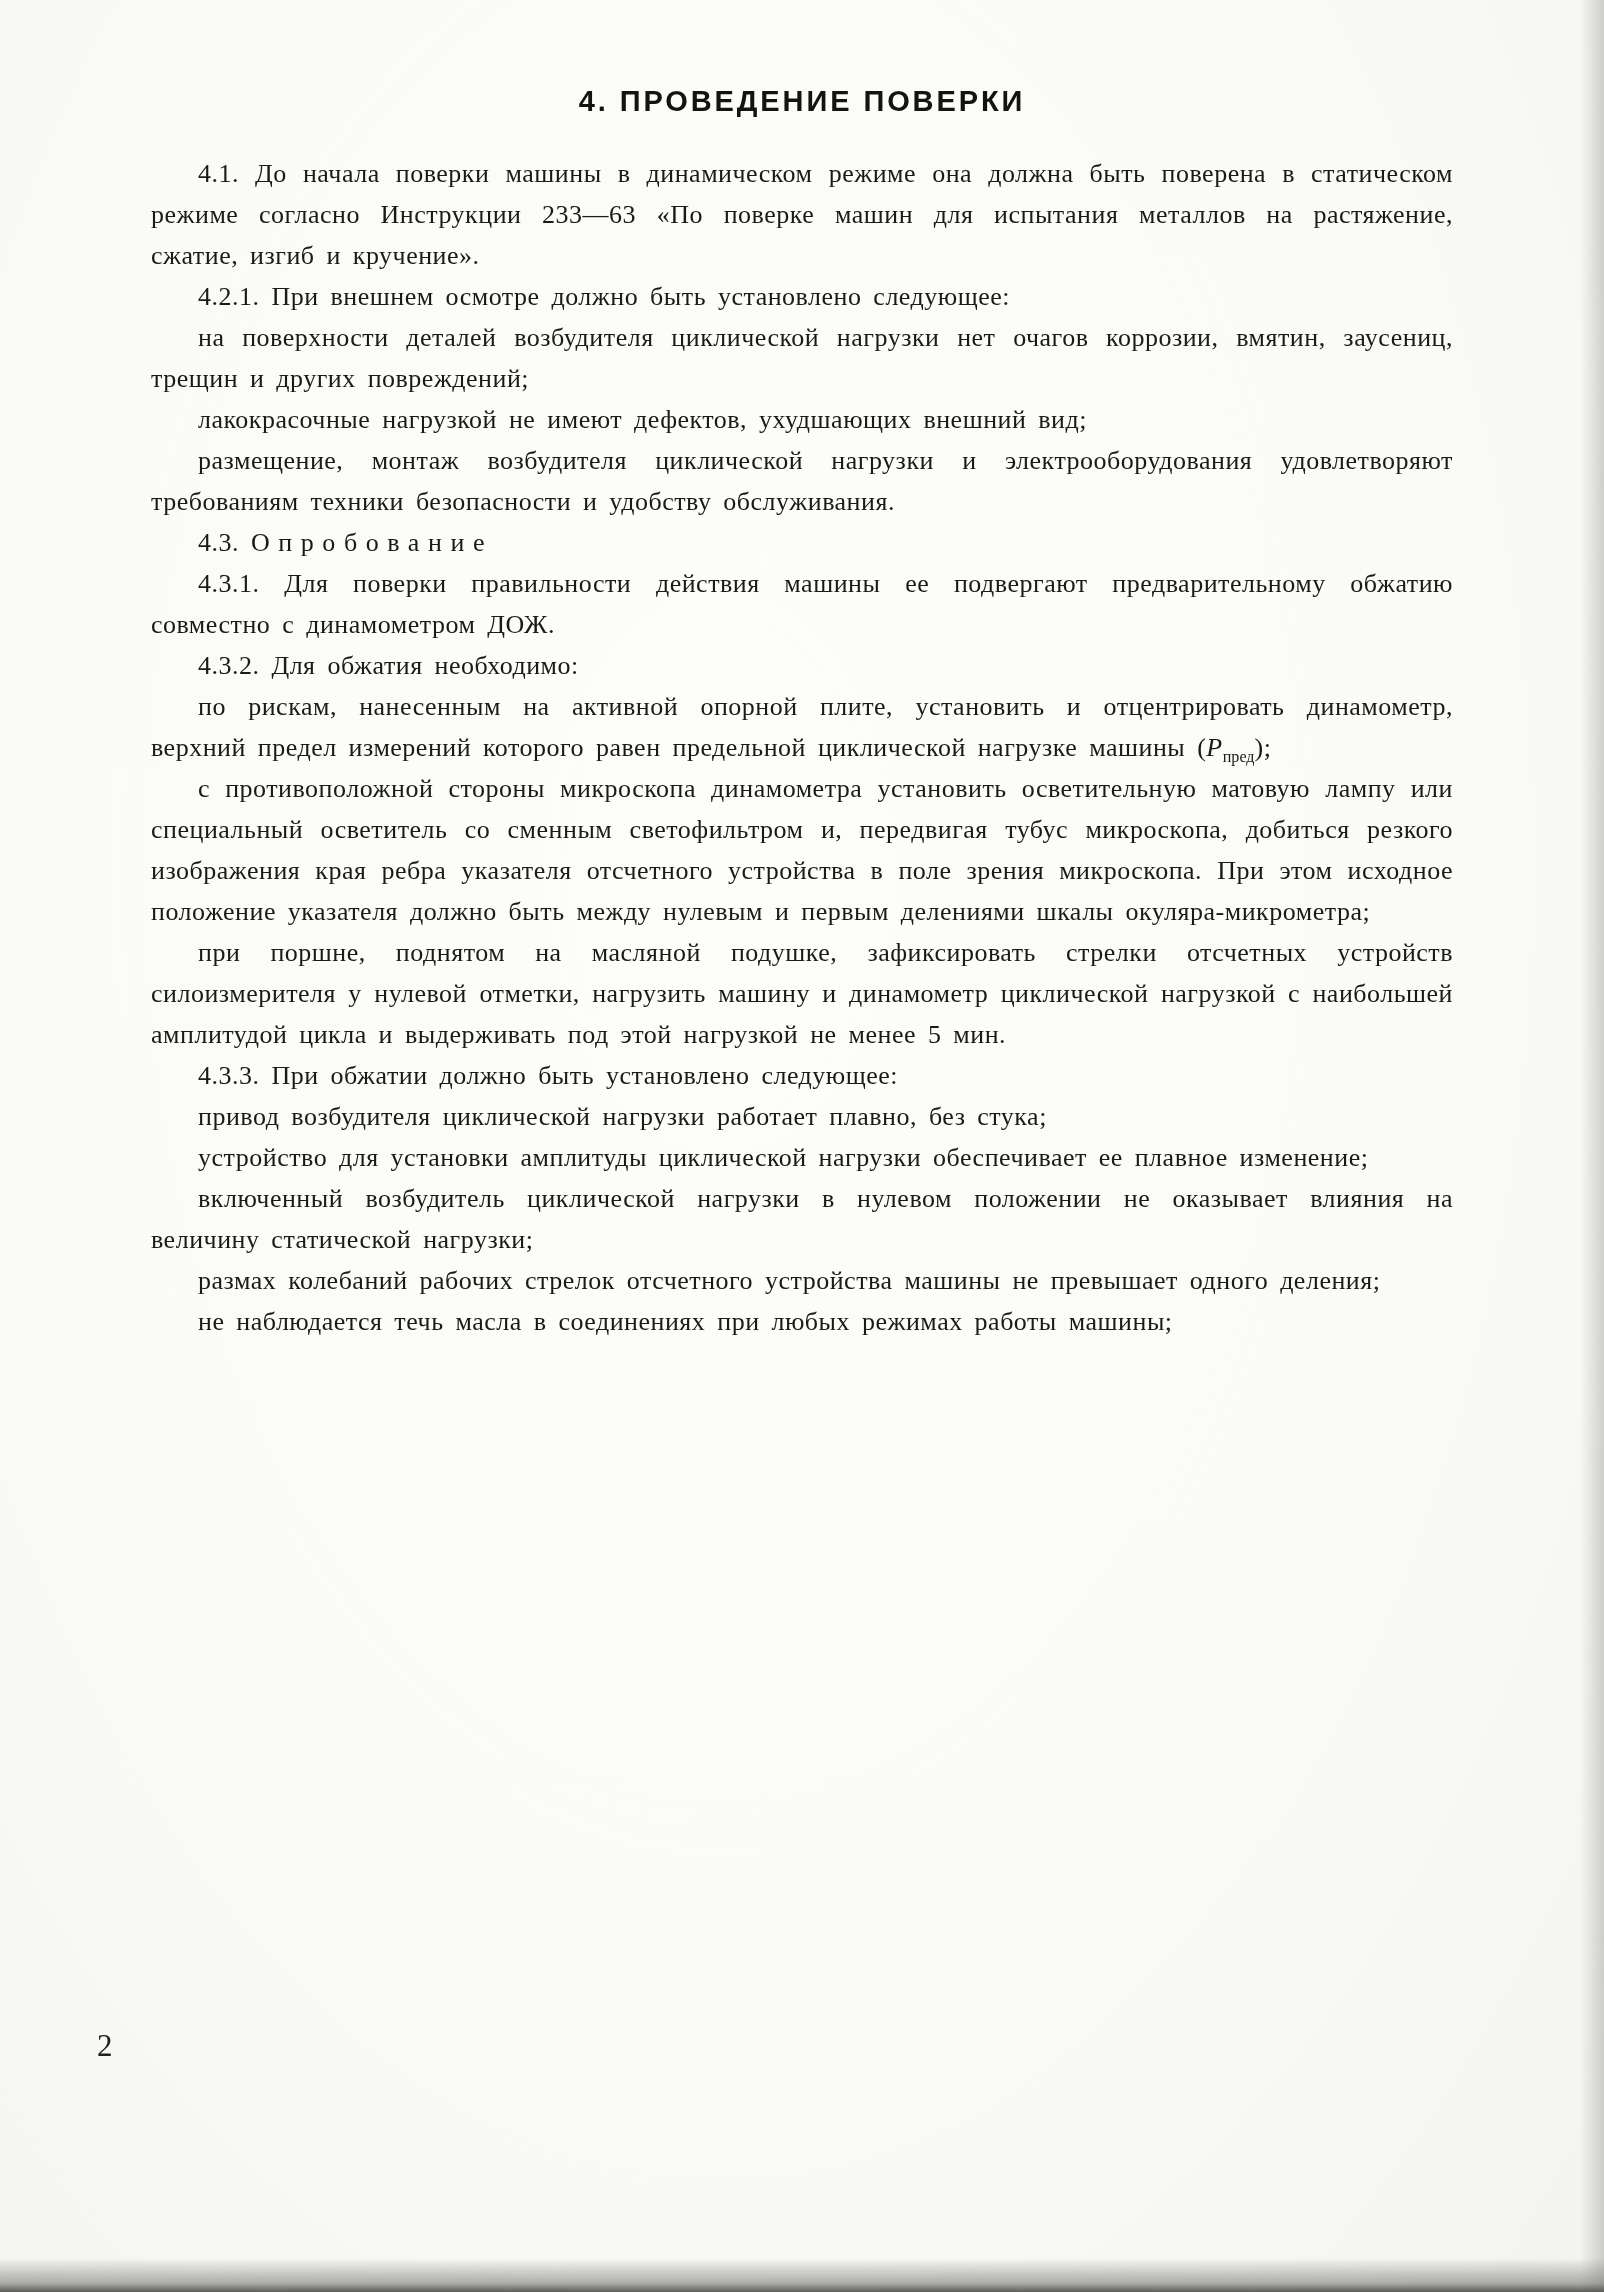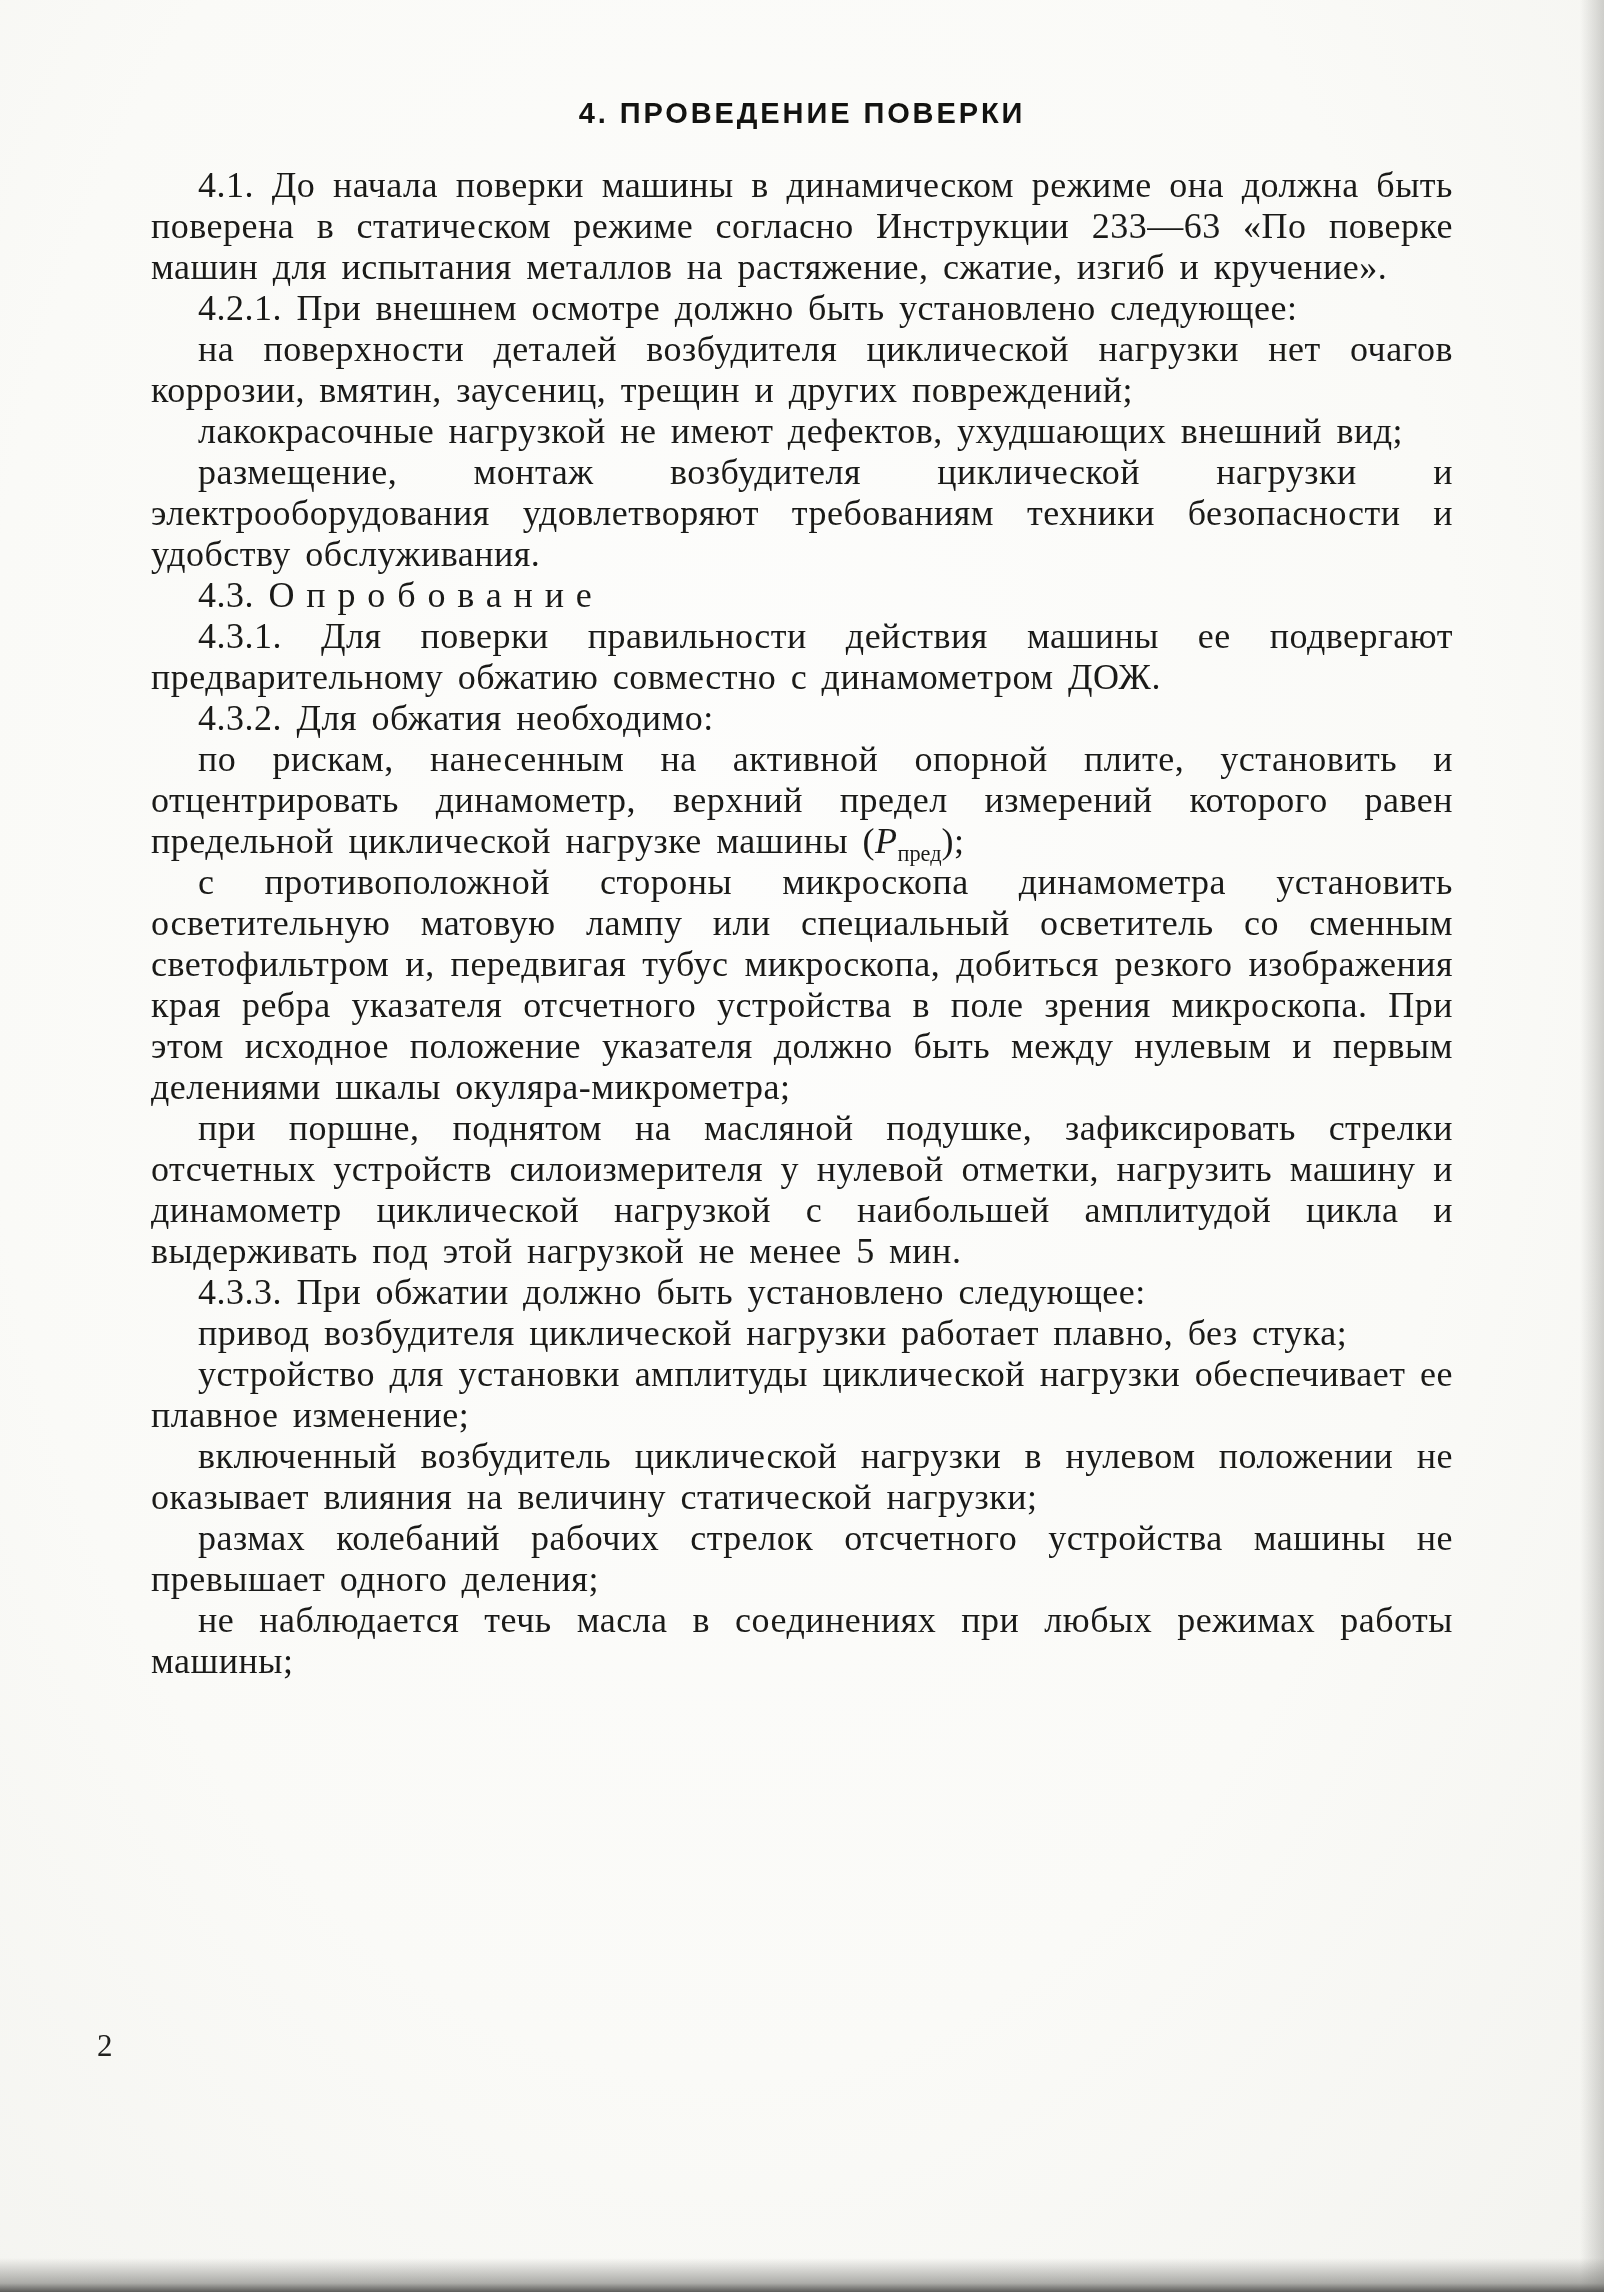--- a/index.html
+++ b/index.html
@@ -22,27 +22,27 @@
     left: 151px;
     top: 85px;
     width: 1302px;
   }
   .doc-title {
     font-family: "Liberation Sans", sans-serif;
     font-weight: bold;
     font-size: 29px;
     letter-spacing: 2.9px;
     text-align: center;
-    margin: 12px 0 35px 0;
+    margin: 0 0 35px 0;
     color: #131311;
     white-space: nowrap;
   }
   .para {
     margin: 0;
-    font-size: 36px;
+    font-size: 26px;
     line-height: 41px;
     letter-spacing: 0.5px;
     word-spacing: 4.9px;
     text-align: justify;
     text-indent: 47px;
   }
   .spaced {
     letter-spacing: 0.33em;
   }
   .italic {

